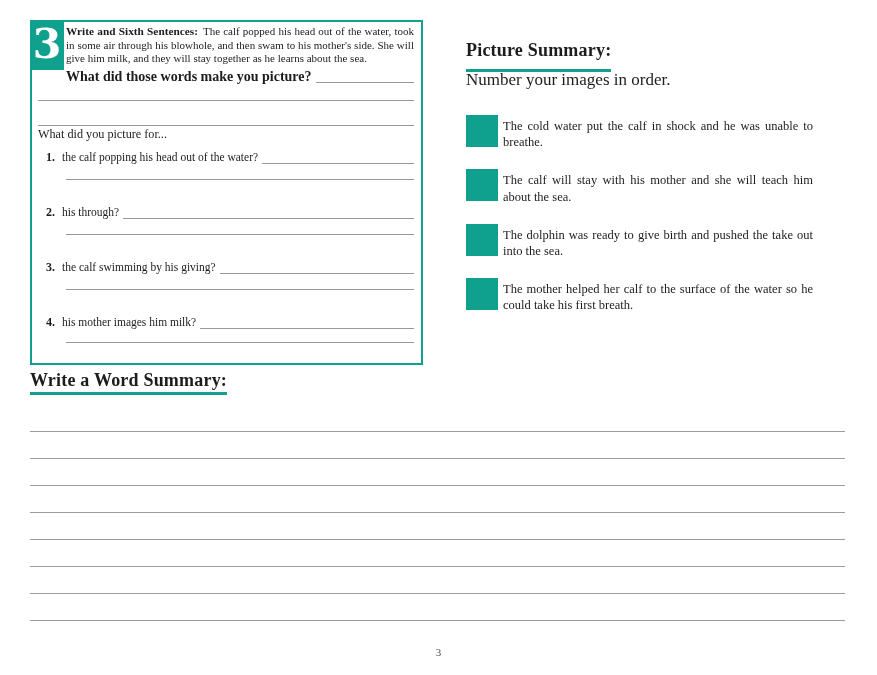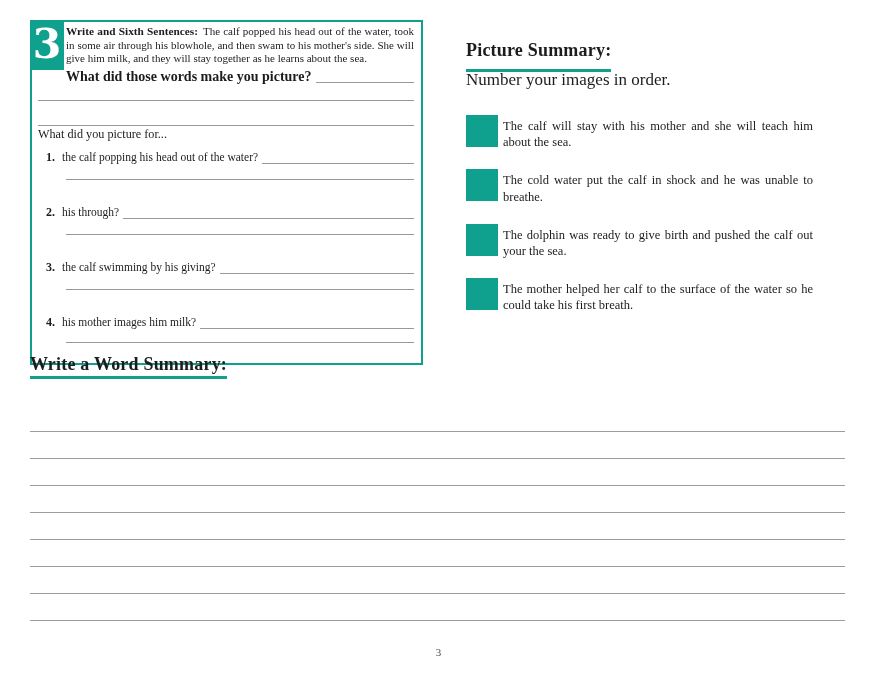--- a/index.html
+++ b/index.html
@@ -64,21 +64,21 @@
   }
   .ps-items { position: absolute; left: 466px; top: 115px; width: 348px; }
   .ps-item { display: flex; align-items: flex-start; margin-bottom: 19px; }
   .order-box { flex: 0 0 32px; width: 32px; height: 32px; background: var(--teal); }
   .ps-text {
     margin: 3px 0 0 5px; width: 310px; font-size: 12.5px; line-height: 16.2px;
     text-align: justify;
   }
 
   
-  .ws-heading { position: absolute; left: 30px; top: 354px; padding-bottom: 2px; }
+  .ws-heading { position: absolute; left: 30px; top: 370px; padding-bottom: 2px; }
   .ws-lines { position: absolute; left: 30px; top: 405px; width: 815px; }
   .ws-line { height: 27px; border-bottom: 1.5px solid #9c9c9c; }
 
   .page-number {
     position: absolute; left: 0; right: 0; top: 646px; text-align: center;
     font-size: 11px; color: #4a4a4a;
   }
 </style>
 </head>
 <body>
@@ -136,29 +136,29 @@
       <div class="q-cont"></div>
     </div>
   </section>
 
   <h2 class="teal-underline ps-heading">Picture Summary:</h2>
   <p class="ps-instruction">Number your images in order.</p>
 
   <div class="ps-items">
     <div class="ps-item">
       <span class="order-box"></span>
+      <p class="ps-text">The cold water put the calf in shock and he was unable to breathe.</p>
+    </div>
+    <div class="ps-item">
+      <span class="order-box"></span>
       <p class="ps-text">The calf will stay with his mother and she will teach him about the sea.</p>
     </div>
     <div class="ps-item">
       <span class="order-box"></span>
-      <p class="ps-text">The cold water put the calf in shock and he was unable to breathe.</p>
-    </div>
-    <div class="ps-item">
-      <span class="order-box"></span>
-      <p class="ps-text">The dolphin was ready to give birth and pushed the calf out your the sea.</p>
+      <p class="ps-text">The dolphin was ready to give birth and pushed the take out into the sea.</p>
     </div>
     <div class="ps-item">
       <span class="order-box"></span>
       <p class="ps-text">The mother helped her calf to the surface of the water so he could take his first breath.</p>
     </div>
   </div>
 
   <h2 class="teal-underline ws-heading">Write a Word Summary:</h2>
 
   <div class="ws-lines">

